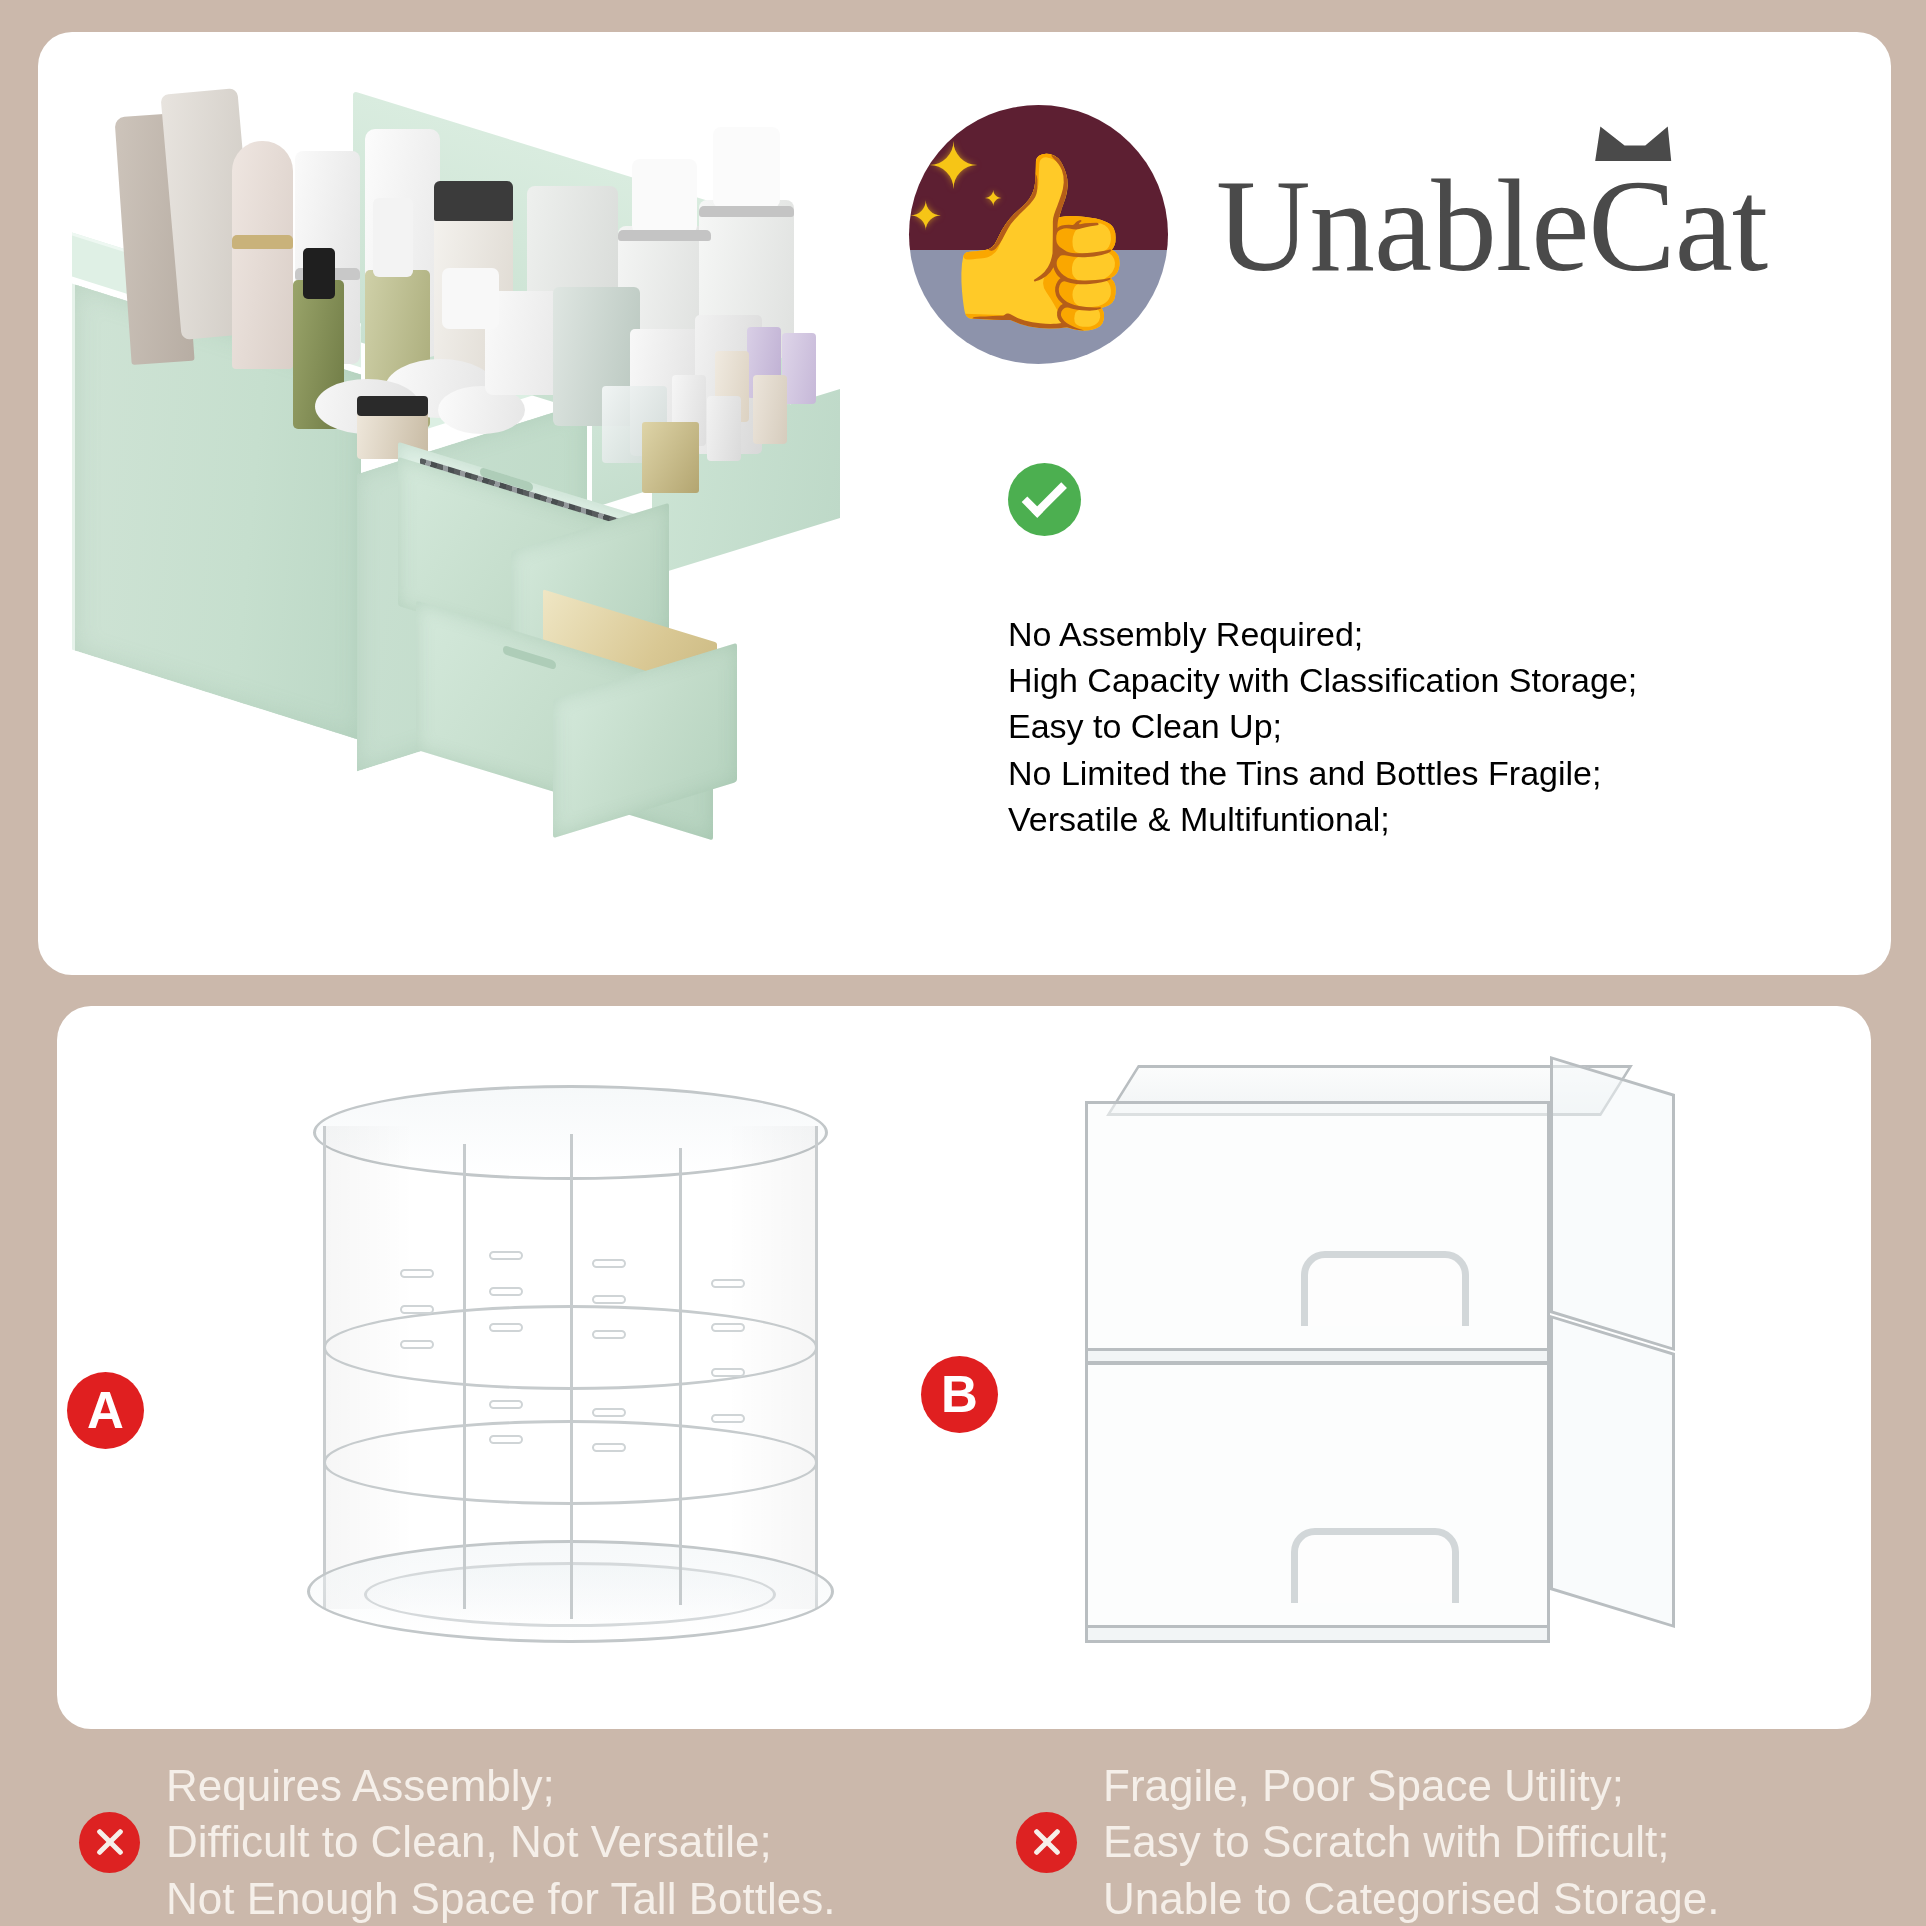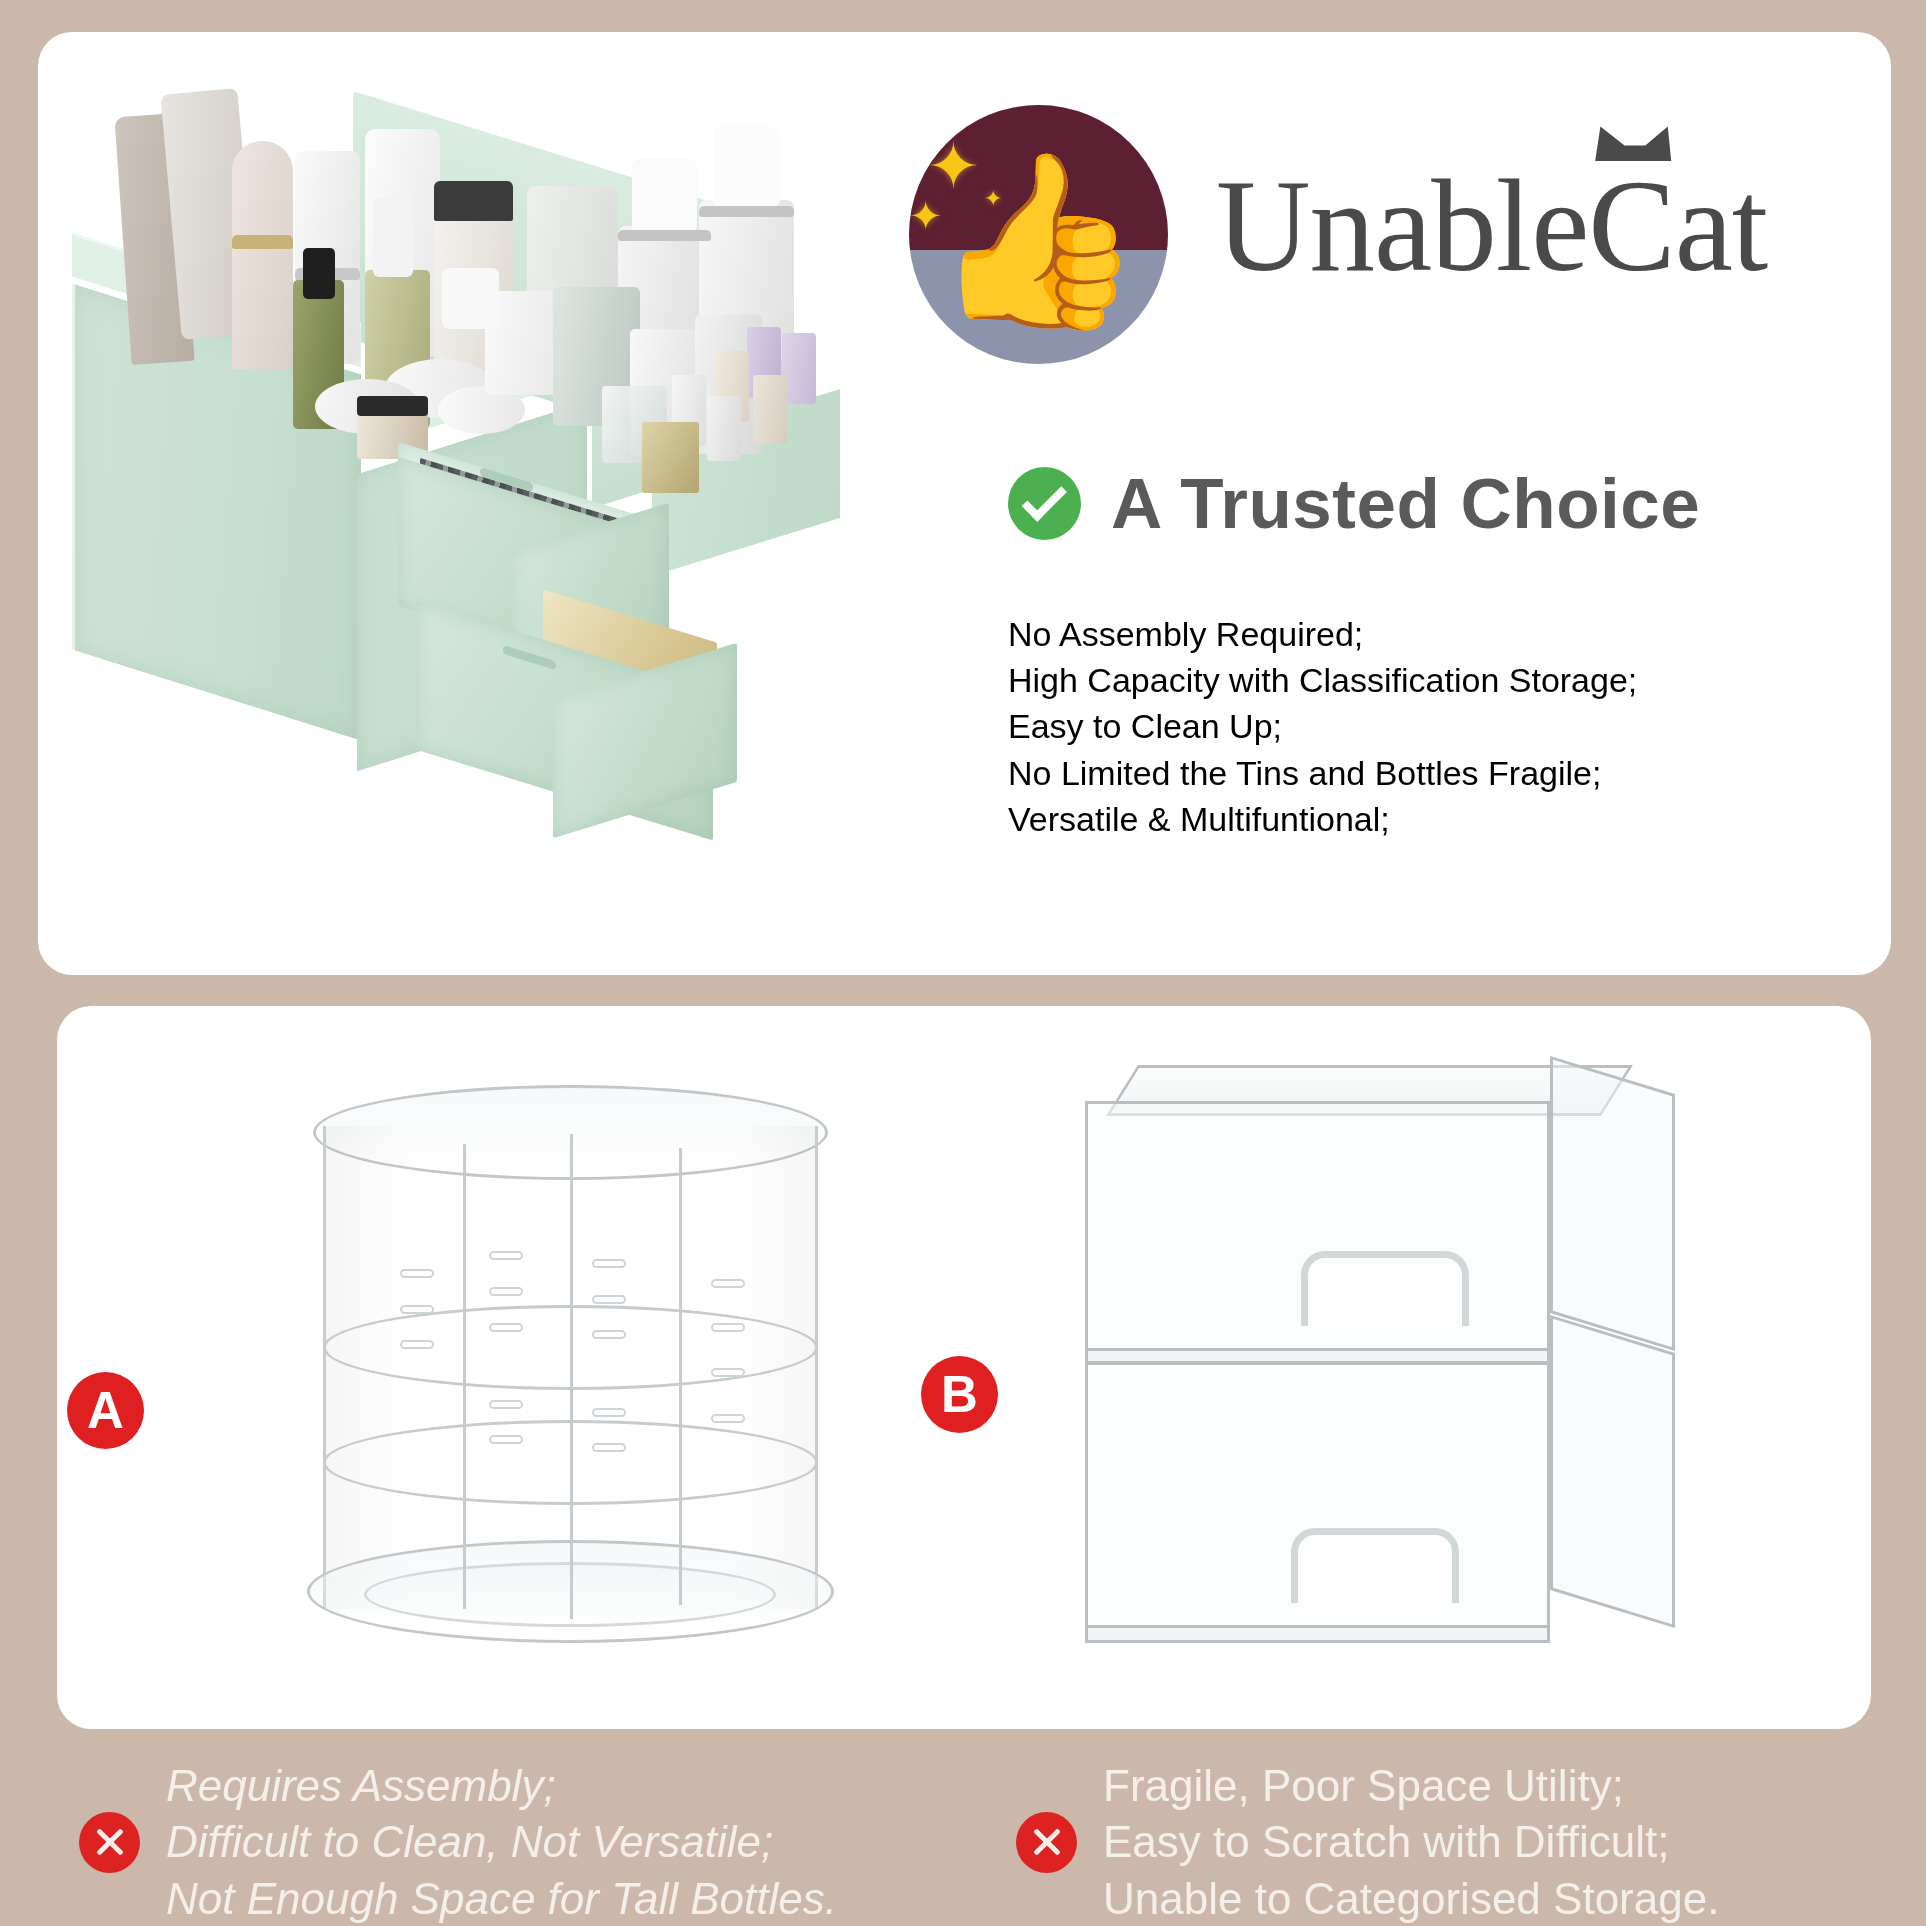--- a/index.html
+++ b/index.html
@@ -187,21 +187,21 @@
   .b-handle {
     position: absolute; width: 168px; height: 75px;
     border: 7px solid #d2d7d9; border-bottom: none;
     border-radius: 24px 24px 0 0; background: rgba(255,255,255,.25);
   }
   .bh1 { left: 234px; top: 186px; }
   .bh2 { left: 224px; top: 463px; }
 
   
   .con-block { position: absolute; display: flex; align-items: center; gap: 26px; }
-  .con-left  { left: 79px;  top: 1758px; font-style: italic; }
+  .con-left  { left: 79px;  top: 1758px; }
   .con-right { left: 1016px; top: 1758px; }
   .x-circle {
     width: 61px; height: 61px; border-radius: 50%; background: #dd2222; flex: none;
     position: relative;
   }
   .x-circle::before, .x-circle::after {
     content: ""; position: absolute; left: 50%; top: 50%; width: 34px; height: 5px;
     background: #f6efe9; border-radius: 2px;
   }
   .x-circle::before { transform: translate(-50%,-50%) rotate(45deg); }
@@ -297,21 +297,20 @@
       </div>
 
     </div>
 
   </div>
 
   <div class="trusted-row">
     <span class="check-circle">
       <span class="check-mark"></span>
     </span>
-    <span class="trusted-title">A Trusted Choice</span>
   </div>
 
   <div class="feature-list">
     <div class="feature-line">No Assembly Required;</div>
     <div class="feature-line">High Capacity with Classification Storage;</div>
     <div class="feature-line">Easy to Clean Up;</div>
     <div class="feature-line">No Limited the Tins and Bottles Fragile;</div>
     <div class="feature-line">Versatile &amp; Multifuntional;</div>
   </div>
 

